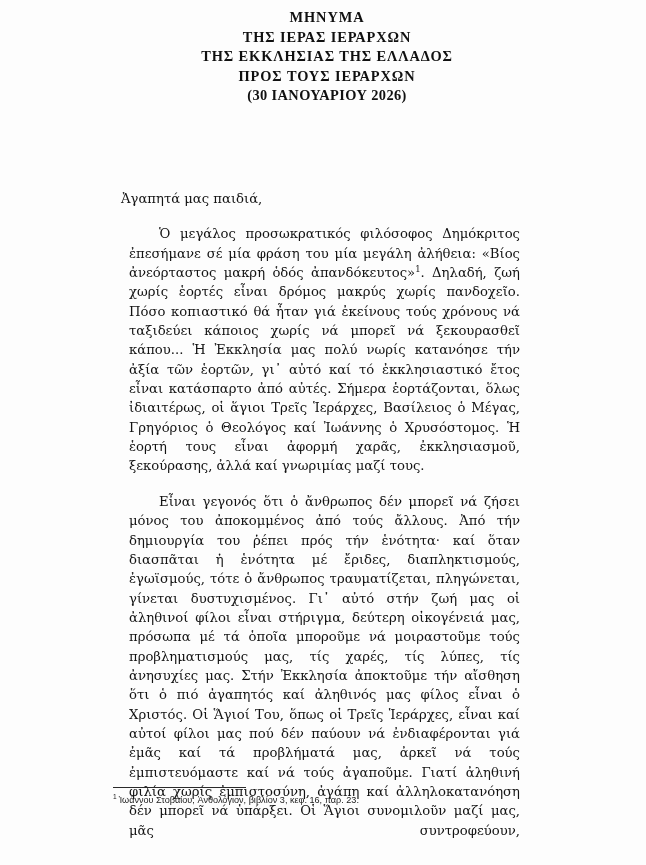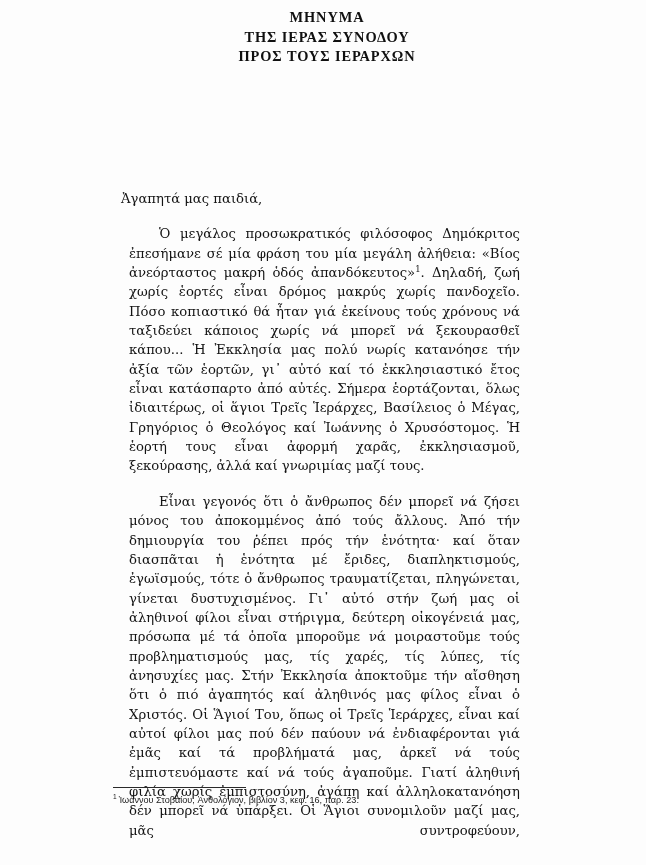--- a/index.html
+++ b/index.html
@@ -114,22 +114,24 @@
     margin-right: 2px;
   }
 </style>
 </head>
 <body>
 
 <div class="page">
 
   <div class="heading">
     <div class="heading-line">ΜΗΝΥΜΑ</div>
-    <div class="heading-line">ΤΗΣ ΙΕΡΑΣ ΣΥΝΟΔΟΥ</div>
+    <div class="heading-line">ΤΗΣ ΙΕΡΑΣ ΙΕΡΑΡΧΩΝ</div>
+    <div class="heading-line">ΤΗΣ ΕΚΚΛΗΣΙΑΣ ΤΗΣ ΕΛΛΑΔΟΣ</div>
     <div class="heading-line">ΠΡΟΣ ΤΟΥΣ ΙΕΡΑΡΧΩΝ</div>
+    <div class="heading-line date">(30 ΙΑΝΟΥΑΡΙΟΥ 2026)</div>
   </div>
 
   <div class="body-text">
 
     <p class="salutation">Ἀγαπητά μας παιδιά,</p>
 
     <p class="para"><span>Ὁ μεγάλος προσωκρατικός φιλόσοφος Δημόκριτος ἐπεσήμανε σέ μία φράση του μία μεγάλη ἀλήθεια: «Βίος ἀνεόρταστος μακρή ὁδός ἀπανδόκευτος»</span><sup class="fnref">1</sup><span>. Δηλαδή, ζωή χωρίς ἑορτές εἶναι δρόμος μακρύς χωρίς πανδοχεῖο. Πόσο κοπιαστικό θά ἦταν γιά ἐκείνους τούς χρόνους νά ταξιδεύει κάποιος χωρίς νά μπορεῖ νά ξεκουρασθεῖ κάπου... Ἡ Ἐκκλησία μας πολύ νωρίς κατανόησε τήν ἀξία τῶν ἑορτῶν, γι᾽ αὐτό καί τό ἐκκλησιαστικό ἔτος εἶναι κατάσπαρτο ἀπό αὐτές. Σήμερα ἑορτάζονται, ὅλως ἰδιαιτέρως, οἱ ἅγιοι Τρεῖς Ἱεράρχες, Βασίλειος ὁ Μέγας, Γρηγόριος ὁ Θεολόγος καί Ἰωάννης ὁ Χρυσόστομος. Ἡ ἑορτή τους εἶναι ἀφορμή χαρᾶς, ἐκκλησιασμοῦ, ξεκούρασης, ἀλλά καί γνωριμίας μαζί τους.</span></p>
 
     <p class="para cont">Εἶναι γεγονός ὅτι ὁ ἄνθρωπος δέν μπορεῖ νά ζήσει μόνος του ἀποκομμένος ἀπό τούς ἄλλους. Ἀπό τήν δημιουργία του ῥέπει πρός τήν ἑνότητα· καί ὅταν διασπᾶται ἡ ἑνότητα μέ ἔριδες, διαπληκτισμούς, ἐγωϊσμούς, τότε ὁ ἄνθρωπος τραυματίζεται, πληγώνεται, γίνεται δυστυχισμένος. Γι᾽ αὐτό στήν ζωή μας οἱ ἀληθινοί φίλοι εἶναι στήριγμα, δεύτερη οἰκογένειά μας, πρόσωπα μέ τά ὁποῖα μποροῦμε νά μοιραστοῦμε τούς προβληματισμούς μας, τίς χαρές, τίς λύπες, τίς ἀνησυχίες μας. Στήν Ἐκκλησία ἀποκτοῦμε τήν αἴσθηση ὅτι ὁ πιό ἀγαπητός καί ἀληθινός μας φίλος εἶναι ὁ Χριστός. Οἱ Ἅγιοί Του, ὅπως οἱ Τρεῖς Ἱεράρχες, εἶναι καί αὐτοί φίλοι μας πού δέν παύουν νά ἐνδιαφέρονται γιά ἐμᾶς καί τά προβλήματά μας, ἀρκεῖ νά τούς ἐμπιστευόμαστε καί νά τούς ἀγαποῦμε. Γιατί ἀληθινή φιλία χωρίς ἐμπιστοσύνη, ἀγάπη καί ἀλληλοκατανόηση δέν μπορεῖ νά ὑπάρξει. Οἱ Ἅγιοι συνομιλοῦν μαζί μας, μᾶς συντροφεύουν,</p>
 

